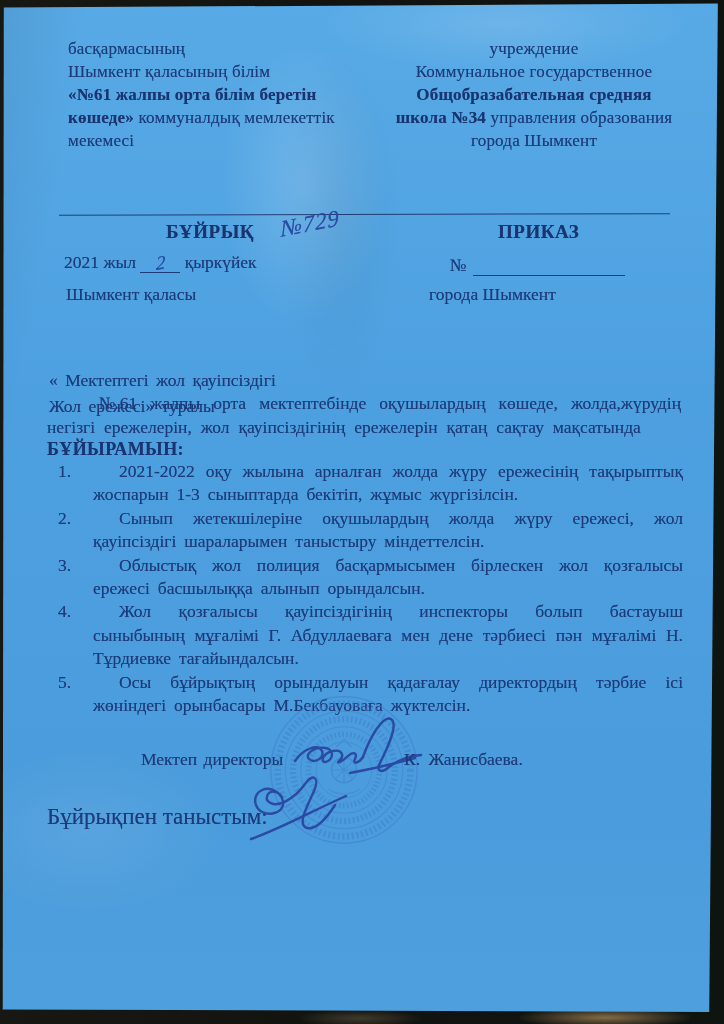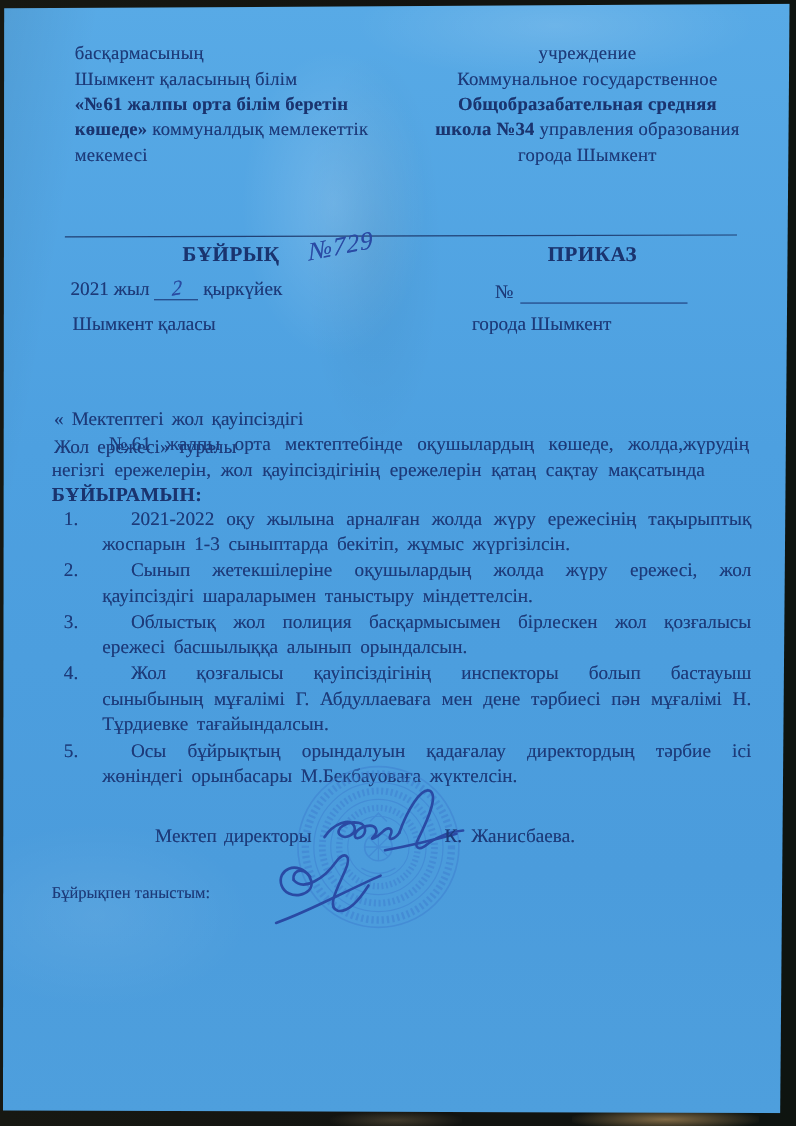--- a/index.html
+++ b/index.html
@@ -65,21 +65,21 @@
   .olist .item { position:relative; margin-left:46px; font-size:17.5px;
     line-height:23.4px; text-align:justify; word-spacing:3.5px; text-indent:26px; }
   .olist .num { position:absolute; left:-35px; top:0; text-indent:0; }
 
   .stamp { left:265px; top:690px; width:154px; height:154px; opacity:.52; filter:blur(.7px); }
 
   .sig-director { left:288px; top:706px; width:138px; height:74px; }
   .sig-ack      { left:242px; top:764px; width:118px; height:82px; }
   .director-label { left:139px; top:746px; font-size:17.5px; word-spacing:2px; }
   .director-name  { left:402px; top:746px; font-size:17.5px; word-spacing:4px; }
-  .ack-label      { left:45px;  top:801px; font-size:15px; }
+  .ack-label      { left:45px;  top:801px; font-size:23px; }
 </style>
 </head>
 <body>
 
 <div class="scene">
   <div class="table-spot"></div>
   <div class="table-spot2"></div>
 
   <div class="paper">
 

